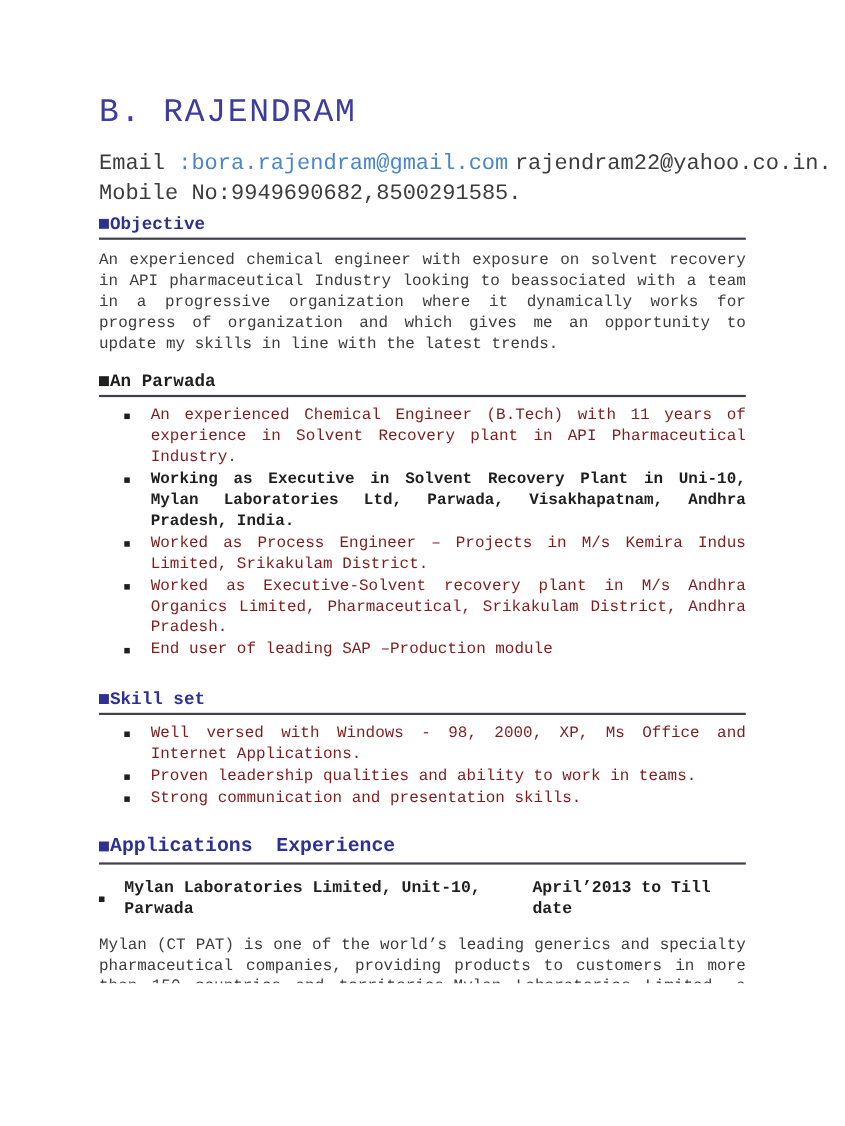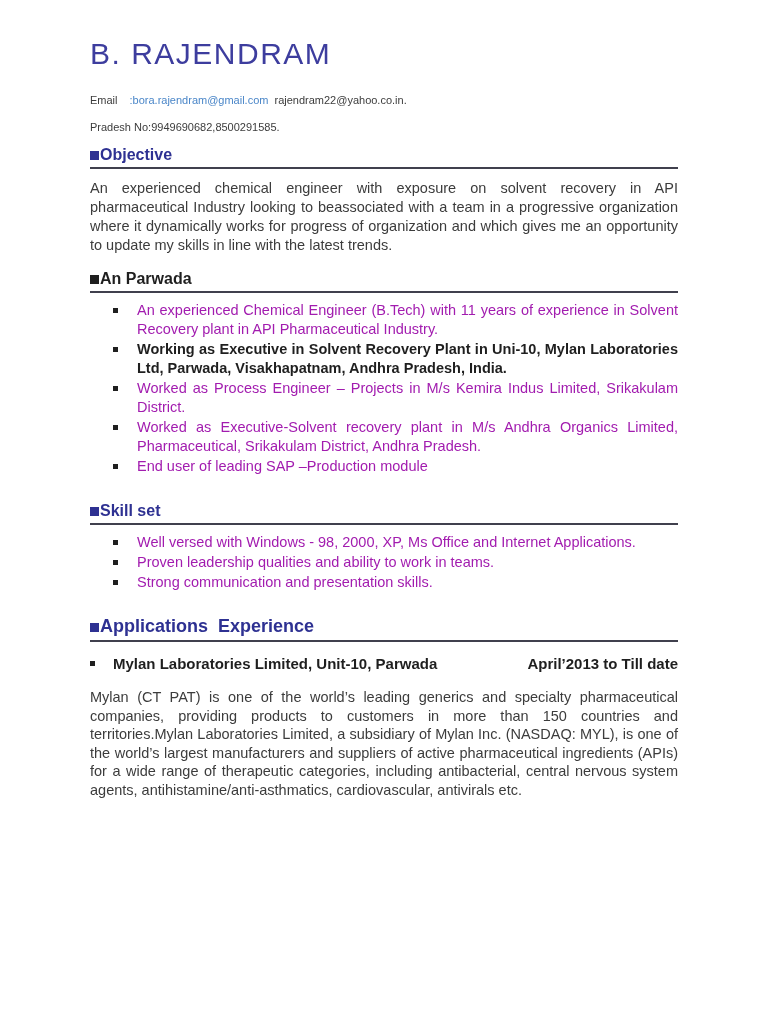--- a/index.html
+++ b/index.html
@@ -2,36 +2,36 @@
 <html style="--title: #3d3d9e; --heading-navy: #2e3192; --heading-black: #1f1f1f; --link-blue: #4a86c8; --body-text: #3c3c3c; --rule: #40404d;"><head>
 <meta charset="utf-8">
 <style>
   html, body { margin: 0; padding: 0; background: #ffffff; }
   .page {
     position: relative;
     width: 768px;
     height: 894px;
     box-sizing: border-box;
     background: #ffffff;
-    padding: 38px 90px 0 90px;
-    font-family: Liberation Sans, sans-serif;
+    padding: 87px 90px 0 90px;
+    font-family: Liberation Mono, monospace;
     color: var(--body-text, #3c3c3c);
     font-size: 14.5px;
     line-height: 19px;
     overflow: hidden;
   }
   h1.title {
     margin: 0 0 22px 0;
     font-size: 30px;
     line-height: 32px;
     font-weight: normal;
     letter-spacing: 1.5px;
     color: var(--title, #3d3d9e);
   }
-  .contact-line { font-size: 11px; line-height: 17px; margin: 0 0 10px 0; white-space: pre; }
+  .contact-line { font-size: 20px; line-height: 17px; margin: 0 0 10px 0; white-space: pre; }
   .email-link { color: var(--link-blue, #4a86c8); text-decoration: none; margin-left: 12px; }
   .email-secondary { margin-left: 6px; }
 
   .section { }
   .section.overview { margin-top: 15px; }
   .section.skills { margin-top: 26px; }
   .section.experience { margin-top: 24px; }
 
   .sec-head {
     font-weight: bold;
@@ -51,21 +51,21 @@
     margin-right: 1px;
   }
   .para { margin: 10px 0 0 0; text-align: justify; }
 
   ul.blist { list-style: none; margin: 8px 0 0 23px; padding: 0; }
   ul.blist li {
     position: relative;
     padding-left: 24px;
     text-align: justify;
     margin-bottom: 1px;
-    color: #a21caf;
+    color: #7f1d1d;
   }
   ul.blist li .mk {
     position: absolute;
     left: 0; top: 7px;
     width: 5px; height: 5px;
     background: #1f1f1f;
   }
   ul.blist li.bold { font-weight: bold; color: #1f1f1f; }
 
   .exp-row {
@@ -88,21 +88,21 @@
 </style>
 </head>
 <body>
 
 <div class="page">
 
   <h1 class="title">B. RAJENDRAM</h1>
 
   <div class="contact-line"><span>Email</span><a href="#" class="email-link">:bora.rajendram@gmail.com</a><span class="email-secondary">rajendram22@yahoo.co.in.</span></div>
 
-  <div class="contact-line"><span>Pradesh No:</span><span>9949690682,8500291585.</span></div>
+  <div class="contact-line"><span>Mobile No:</span><span>9949690682,8500291585.</span></div>
 
   <div class="section">
     <div class="sec-head navy"><span class="sq"></span><span>Objective</span></div>
     <p class="para">An experienced chemical engineer with exposure on solvent recovery in API pharmaceutical Industry looking to beassociated with a team in a  progressive organization where it dynamically works for progress of organization and which gives me an opportunity to update my skills in line with the latest trends.</p>
   </div>
 
   <div class="section overview">
     <div class="sec-head black"><span class="sq"></span><span>An Parwada</span></div>
     <ul class="blist">
       <li><span class="mk"></span><span>An experienced Chemical Engineer (B.Tech) with 11 years of experience in Solvent Recovery plant in API Pharmaceutical Industry.</span></li>

